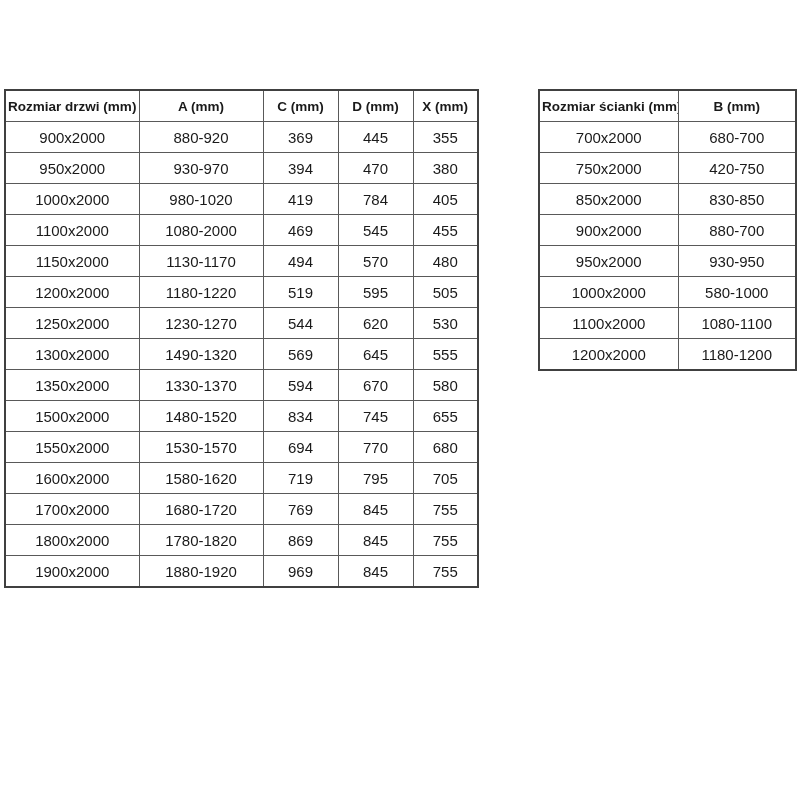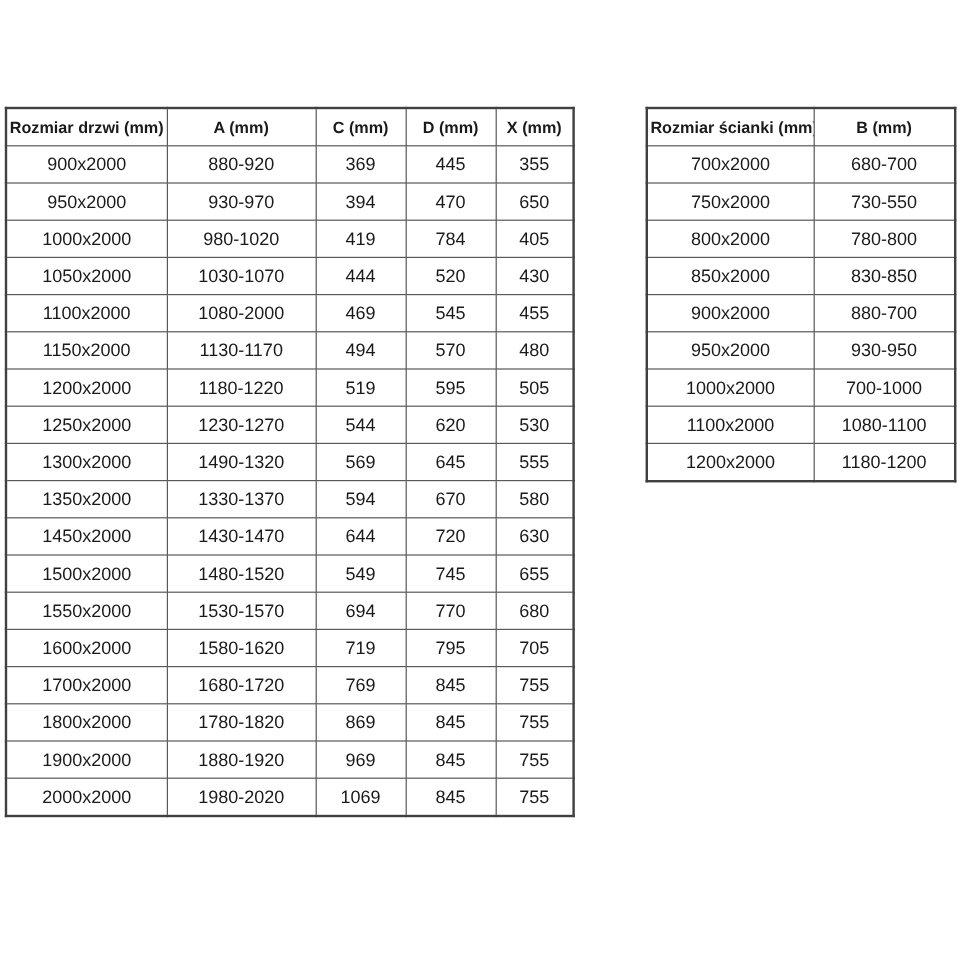--- a/index.html
+++ b/index.html
@@ -67,37 +67,30 @@
           <td>880-920</td>
           <td>369</td>
           <td>445</td>
           <td>355</td>
         </tr>
         <tr>
           <td>950x2000</td>
           <td>930-970</td>
           <td>394</td>
           <td>470</td>
-          <td>650</td>
+          <td>380</td>
         </tr>
         <tr>
           <td>1000x2000</td>
           <td>980-1020</td>
           <td>419</td>
           <td>784</td>
           <td>405</td>
         </tr>
         <tr>
-          <td>1050x2000</td>
-          <td>1030-1070</td>
-          <td>444</td>
-          <td>520</td>
-          <td>430</td>
-        </tr>
-        <tr>
           <td>1100x2000</td>
           <td>1080-2000</td>
           <td>469</td>
           <td>545</td>
           <td>455</td>
         </tr>
         <tr>
           <td>1150x2000</td>
           <td>1130-1170</td>
           <td>494</td>
@@ -126,30 +119,23 @@
           <td>555</td>
         </tr>
         <tr>
           <td>1350x2000</td>
           <td>1330-1370</td>
           <td>594</td>
           <td>670</td>
           <td>580</td>
         </tr>
         <tr>
-          <td>1450x2000</td>
-          <td>1430-1470</td>
-          <td>644</td>
-          <td>720</td>
-          <td>630</td>
-        </tr>
-        <tr>
           <td>1500x2000</td>
           <td>1480-1520</td>
-          <td>549</td>
+          <td>834</td>
           <td>745</td>
           <td>655</td>
         </tr>
         <tr>
           <td>1550x2000</td>
           <td>1530-1570</td>
           <td>694</td>
           <td>770</td>
           <td>680</td>
         </tr>
@@ -171,27 +157,20 @@
           <td>1800x2000</td>
           <td>1780-1820</td>
           <td>869</td>
           <td>845</td>
           <td>755</td>
         </tr>
         <tr>
           <td>1900x2000</td>
           <td>1880-1920</td>
           <td>969</td>
-          <td>845</td>
-          <td>755</td>
-        </tr>
-        <tr>
-          <td>2000x2000</td>
-          <td>1980-2020</td>
-          <td>1069</td>
           <td>845</td>
           <td>755</td>
         </tr>
       </tbody>
     </table>
   <table id="wall-table" class="spec-table">
       <colgroup>
         <col style="width: 139px;">
         <col style="width: 118px;">
       </colgroup>
@@ -201,41 +180,37 @@
           <th>B (mm)</th>
         </tr>
       </thead>
       <tbody>
         <tr>
           <td>700x2000</td>
           <td>680-700</td>
         </tr>
         <tr>
           <td>750x2000</td>
-          <td>730-550</td>
-        </tr>
-        <tr>
-          <td>800x2000</td>
-          <td>780-800</td>
+          <td>420-750</td>
         </tr>
         <tr>
           <td>850x2000</td>
           <td>830-850</td>
         </tr>
         <tr>
           <td>900x2000</td>
           <td>880-700</td>
         </tr>
         <tr>
           <td>950x2000</td>
           <td>930-950</td>
         </tr>
         <tr>
           <td>1000x2000</td>
-          <td>700-1000</td>
+          <td>580-1000</td>
         </tr>
         <tr>
           <td>1100x2000</td>
           <td>1080-1100</td>
         </tr>
         <tr>
           <td>1200x2000</td>
           <td>1180-1200</td>
         </tr>
       </tbody>

